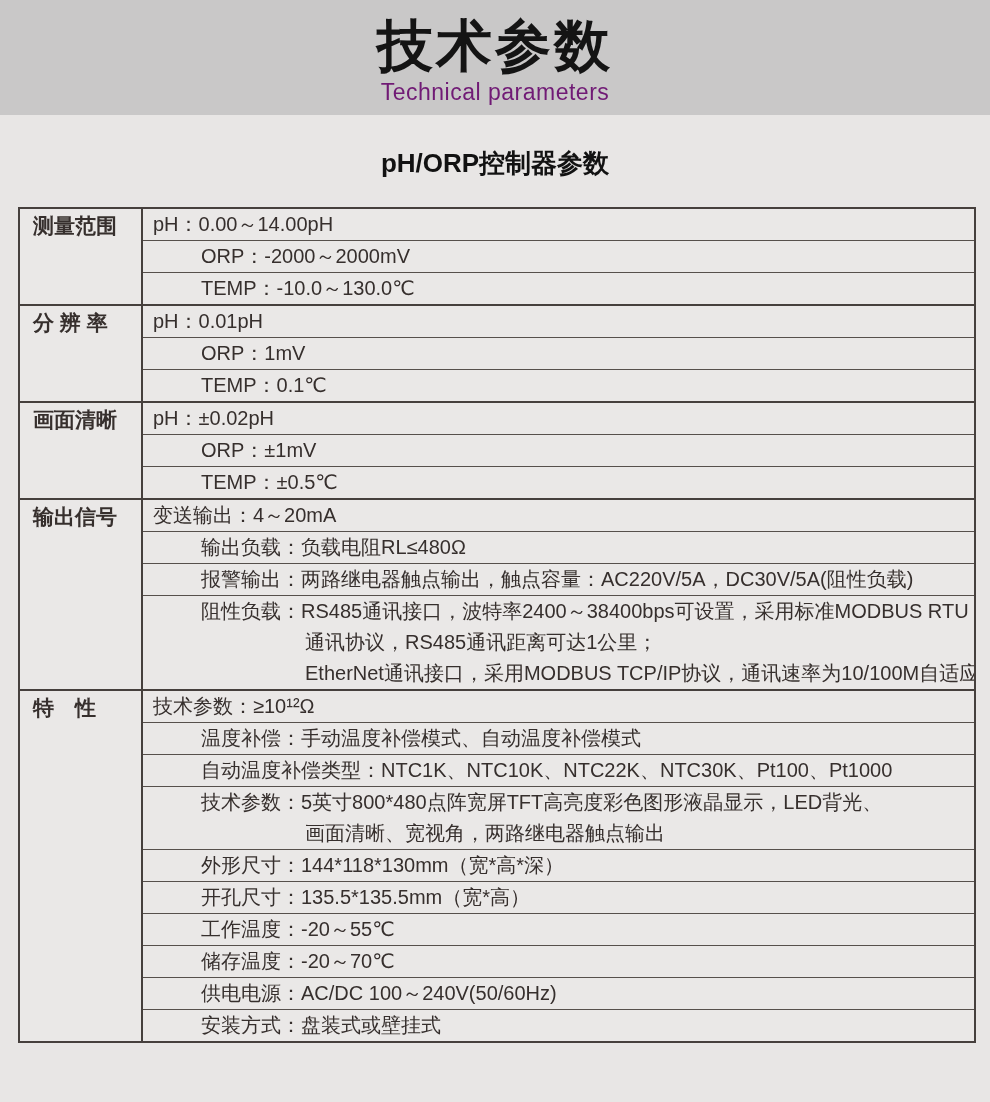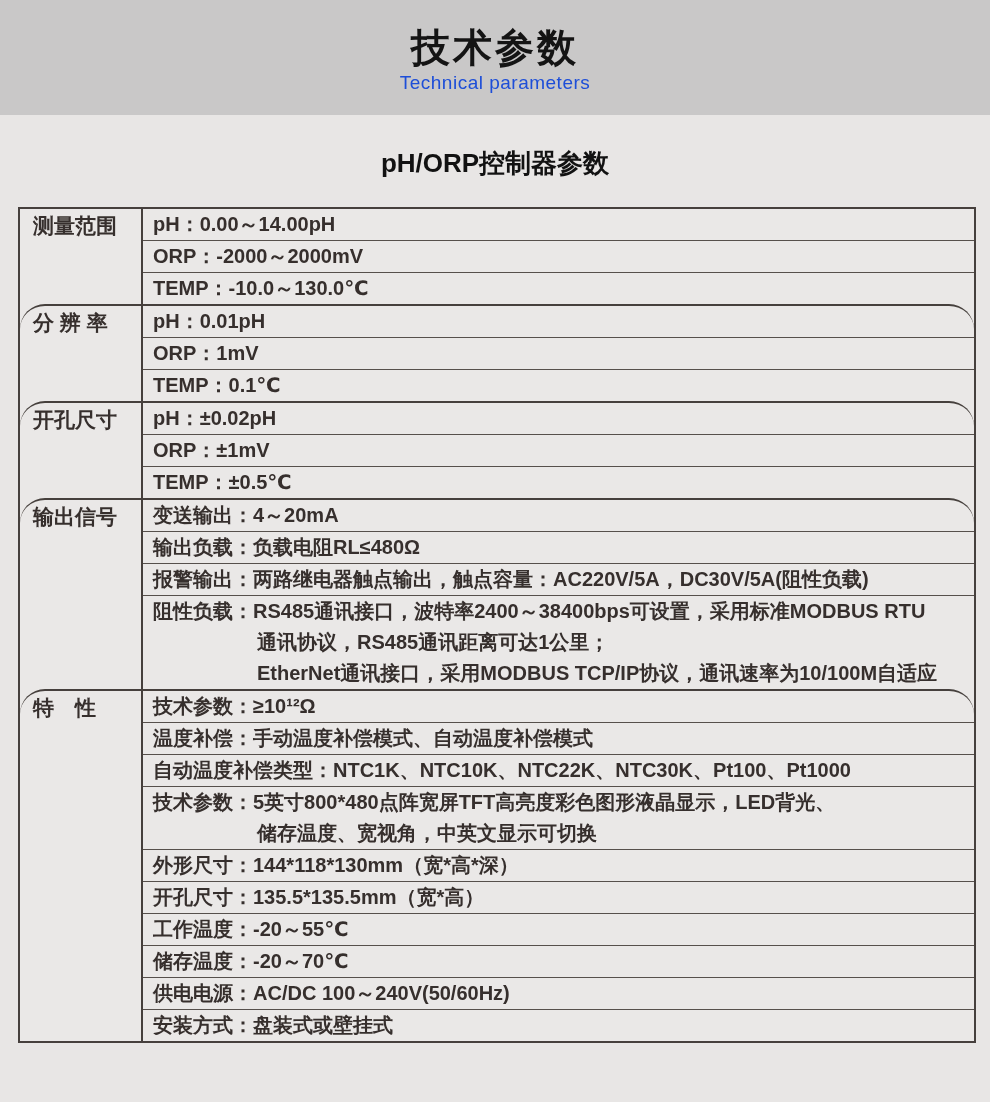--- a/index.html
+++ b/index.html
@@ -18,50 +18,50 @@
     position:relative;
     overflow:hidden;
   }
   .banner{
     width:990px;height:115px;
     background:var(--banner-bg);
     display:flex;flex-direction:column;align-items:center;justify-content:center;
     padding-top:6px;
   }
   .banner-title{
-    font-size:39px;font-weight:bold;color:#141414;letter-spacing:3px;line-height:1.1;
+    font-size:56px;font-weight:bold;color:#141414;letter-spacing:3px;line-height:1.1;
   }
   .banner-subtitle{
-    font-size:19px;color:#1d4ed8;margin-top:3px;letter-spacing:0.5px;
+    font-size:23px;color:#701a75;margin-top:3px;letter-spacing:0.5px;
   }
   .section-title{
     position:absolute;left:0;top:146px;width:990px;
     text-align:center;
     font-size:26px;font-weight:bold;color:#121212;
   }
   .spec-table{
     position:absolute;left:18px;top:207px;width:958px;
     border:2px solid var(--border-dark);
     background:var(--table-bg);
   }
   .group{display:flex;}
-  .group + .group{border-top:2px solid var(--border-dark);border-radius:25px;}
+  .group + .group{border-top:2px solid var(--border-dark);}
   .label-cell{
     flex:0 0 123px;width:123px;
     border-right:2px solid var(--border-dark);
     padding:1px 0 0 13px;
     font-size:21px;font-weight:600;color:var(--text);
     line-height:31px;white-space:pre;
   }
   .rows{flex:1;min-width:0;}
-  .row + .row{border-top:1px solid var(--border-thin);}
+  .row + .row{border-top:1px solid var(--border-thin);padding-left:48px;}
   .line{
     height:31px;line-height:31px;
     padding-left:10px;
-    font-size:20px;font-weight:700;color:var(--text);
+    font-size:20px;font-weight:400;color:var(--text);
     white-space:nowrap;overflow:hidden;
   }
   .line.cont{padding-left:114px;}
 </style>
 </head>
 <body>
 
 <div class="banner">
   <div class="banner-title">技术参数</div>
   <div class="banner-subtitle">Technical parameters</div>
@@ -92,21 +92,21 @@
         </div>
         <div class="row">
           <div class="line">ORP：1mV</div>
         </div>
         <div class="row">
           <div class="line">TEMP：0.1℃</div>
         </div>
       </div>
     </div>
     <div class="group">
-      <div class="label-cell">开孔尺寸</div>
+      <div class="label-cell">画面清晰</div>
       <div class="rows">
         <div class="row">
           <div class="line">pH：±0.02pH</div>
         </div>
         <div class="row">
           <div class="line">ORP：±1mV</div>
         </div>
         <div class="row">
           <div class="line">TEMP：±0.5℃</div>
         </div>
@@ -138,21 +138,21 @@
           <div class="line">技术参数：≥10¹²Ω</div>
         </div>
         <div class="row">
           <div class="line">温度补偿：手动温度补偿模式、自动温度补偿模式</div>
         </div>
         <div class="row">
           <div class="line">自动温度补偿类型：NTC1K、NTC10K、NTC22K、NTC30K、Pt100、Pt1000</div>
         </div>
         <div class="row">
           <div class="line">技术参数：5英寸800*480点阵宽屏TFT高亮度彩色图形液晶显示，LED背光、</div>
-          <div class="line cont">储存温度、宽视角，中英文显示可切换</div>
+          <div class="line cont">画面清晰、宽视角，两路继电器触点输出</div>
         </div>
         <div class="row">
           <div class="line">外形尺寸：144*118*130mm（宽*高*深）</div>
         </div>
         <div class="row">
           <div class="line">开孔尺寸：135.5*135.5mm（宽*高）</div>
         </div>
         <div class="row">
           <div class="line">工作温度：-20～55℃</div>
         </div>

